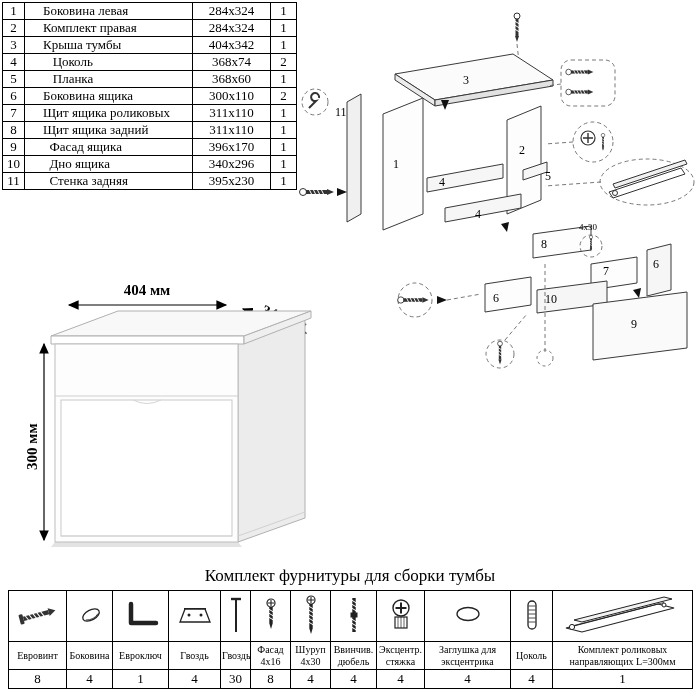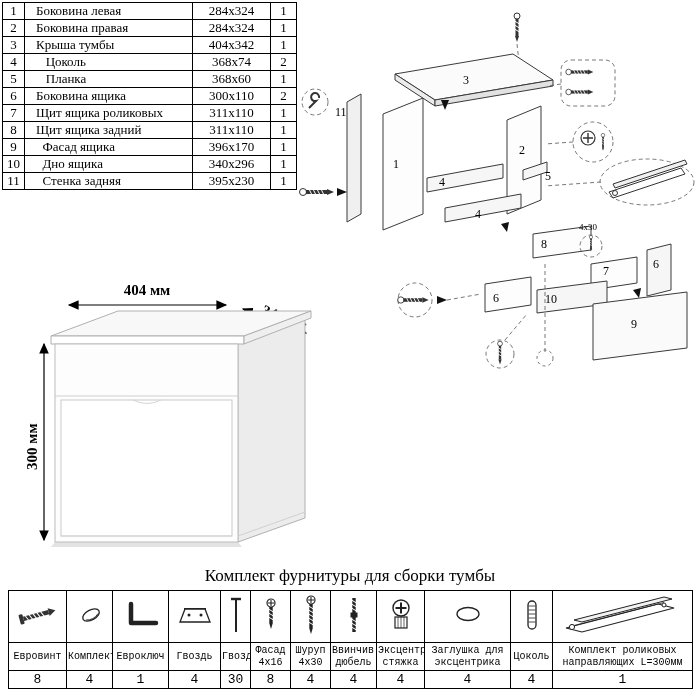--- a/index.html
+++ b/index.html
@@ -10,41 +10,41 @@
   }
   .page { position: relative; width: 700px; height: 694px; background: #fff; }
 
   
   .parts-table {
     position: absolute; left: 2px; top: 2px; width: 294px;
     border-collapse: collapse; table-layout: fixed;
     font-size: 13px;
   }
   .parts-table td {
-    border: 1px solid #000; height: 16px; padding: 0 11px;
+    border: 1px solid #000; height: 16px; padding: 0 18px;
     white-space: nowrap; overflow: hidden;
   }
   .parts-table td.c { text-align: center; padding: 0 1px; }
   .parts-table td.name { text-align: left; }
 
   
   .diagram { position: absolute; left: 295px; top: 2px; }
 
   
   .cabinet { position: absolute; left: 25px; top: 278px; }
 
   
   .hw-title {
     position: absolute; left: 0; top: 566px; width: 700px;
     text-align: center; font-size: 17px;
   }
   .hw-table {
     position: absolute; left: 8px; top: 590px; width: 684px;
     border-collapse: collapse; table-layout: fixed;
-    font-size: 10px; font-family: Liberation Mono, monospace; padding-left: 10px;
+    font-size: 10px; font-family: Liberation Serif, serif; padding-left: 10px;
   }
   .hw-table td {
     border: 1px solid #000; text-align: center; vertical-align: middle;
     padding: 1px; overflow: hidden;
   }
   .hw-table tr.icons td { height: 48px; }
   .hw-table tr.names td { height: 28px; line-height: 1.12; }
   .hw-table tr.qty td { height: 18px; font-size: 13px; }
 
   svg text { font-family: "Liberation Serif", "DejaVu Serif", serif; }
@@ -65,21 +65,21 @@
       </colgroup>
     <tbody>
       <tr>
           <td class="c">1</td>
           <td class="name">Боковина левая</td>
           <td class="c">284x324</td>
           <td class="c">1</td>
         </tr>
       <tr>
           <td class="c">2</td>
-          <td class="name">Боковина правая</td>
+          <td class="name">Комплект правая</td>
           <td class="c">284x324</td>
           <td class="c">1</td>
         </tr>
       <tr>
           <td class="c">3</td>
           <td class="name">Крыша тумбы</td>
           <td class="c">404x342</td>
           <td class="c">1</td>
         </tr>
       <tr>
@@ -364,21 +364,21 @@
         <td><svg width="126" height="46" viewBox="0 0 126 46">
               <polygon points="6,36 98,12 114,16 22,40" fill="#fff" stroke="#222" stroke-width="1.2"></polygon>
               <line x1="10" y1="34.5" x2="104" y2="10.5" stroke="#222" stroke-width="0.8"></line>
               <polygon points="14,28 104,5 112,7 22,30" fill="#f2f2f2" stroke="#222" stroke-width="1"></polygon>
               <circle cx="12" cy="35" r="2.6" fill="#fff" stroke="#222"></circle>
               <circle cx="104" cy="13" r="2" fill="#fff" stroke="#222"></circle>
             </svg></td>
       </tr>
       <tr class="names">
         <td>Евровинт</td>
-        <td>Комплект</td>
+        <td>Боковина</td>
         <td>Евроключ</td>
         <td>Гвоздь</td>
         <td>Гвоздь</td>
         <td>Фасад 4х16</td>
         <td>Шуруп 4х30</td>
         <td>Ввинчив. дюбель</td>
         <td>Эксцентр. стяжка</td>
         <td>Заглушка для эксцентрика</td>
         <td>Цоколь</td>
         <td>Комплект роликовых направляющих L=300мм</td>

